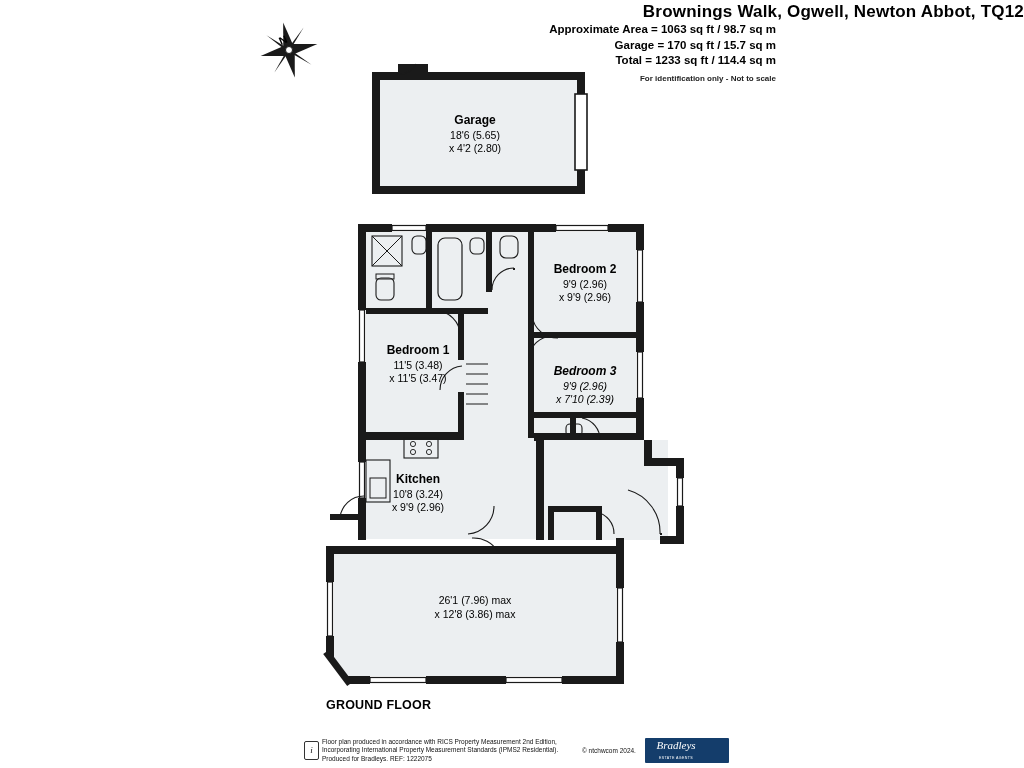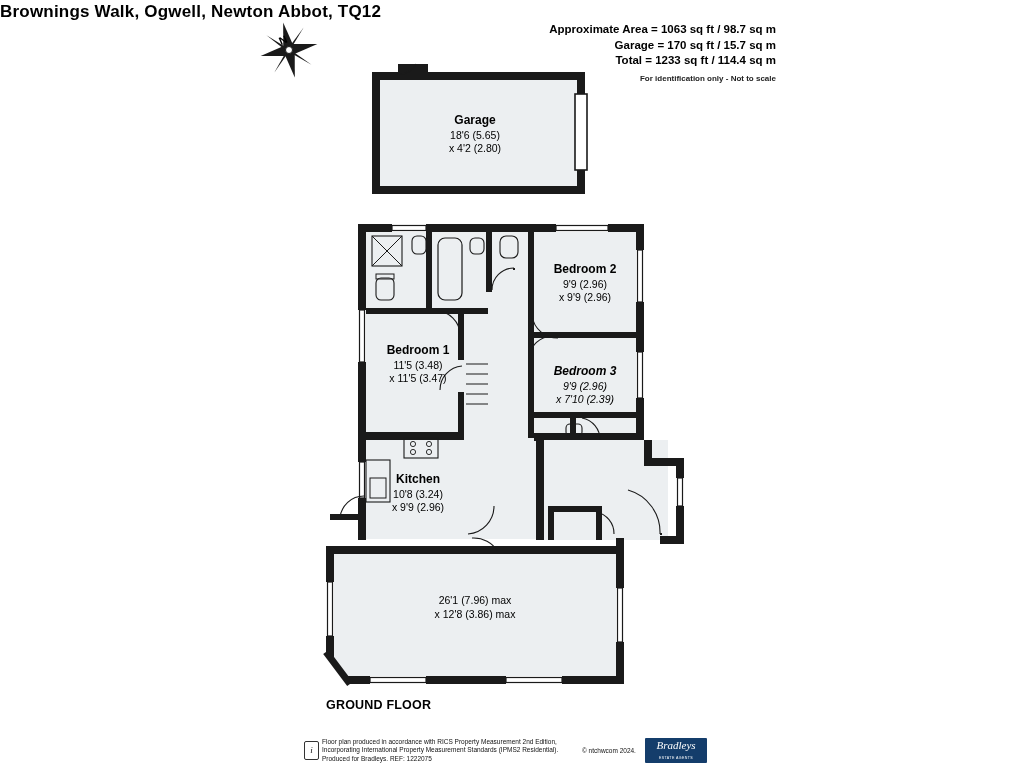--- a/index.html
+++ b/index.html
@@ -15,21 +15,21 @@
     color: #000;
     overflow: hidden;
   }
 
   
   .title {
     position: absolute;
     left: 0;
     top: 0;
     width: 1024px;
-    text-align: left;
+    text-align: right;
     font-size: 17px;
     font-weight: bold;
     letter-spacing: 0.2px;
     padding-top: 2px;
   }
   .area-block {
     position: absolute;
     right: 248px;
     top: 22px;
     width: 460px;
@@ -131,25 +131,26 @@
     font-size: 9px;
     font-style: italic;
     font-family: "Liberation Serif", serif;
     text-align: center;
     line-height: 17px;
   }
   .brand {
     position: absolute;
     left: 345px;
     top: 0px;
-    width: 62px;
+    width: 44px;
     height: 25px;
     background: #143d6b;
     color: #fff;
     border-radius: 1px;
+    padding-left: 40px;
   }
   .brand .bname {
     position: absolute;
     left: 0;
     top: 3px;
     width: 62px;
     text-align: center;
     font-family: "Liberation Serif", serif;
     font-size: 11px;
     font-style: italic;

